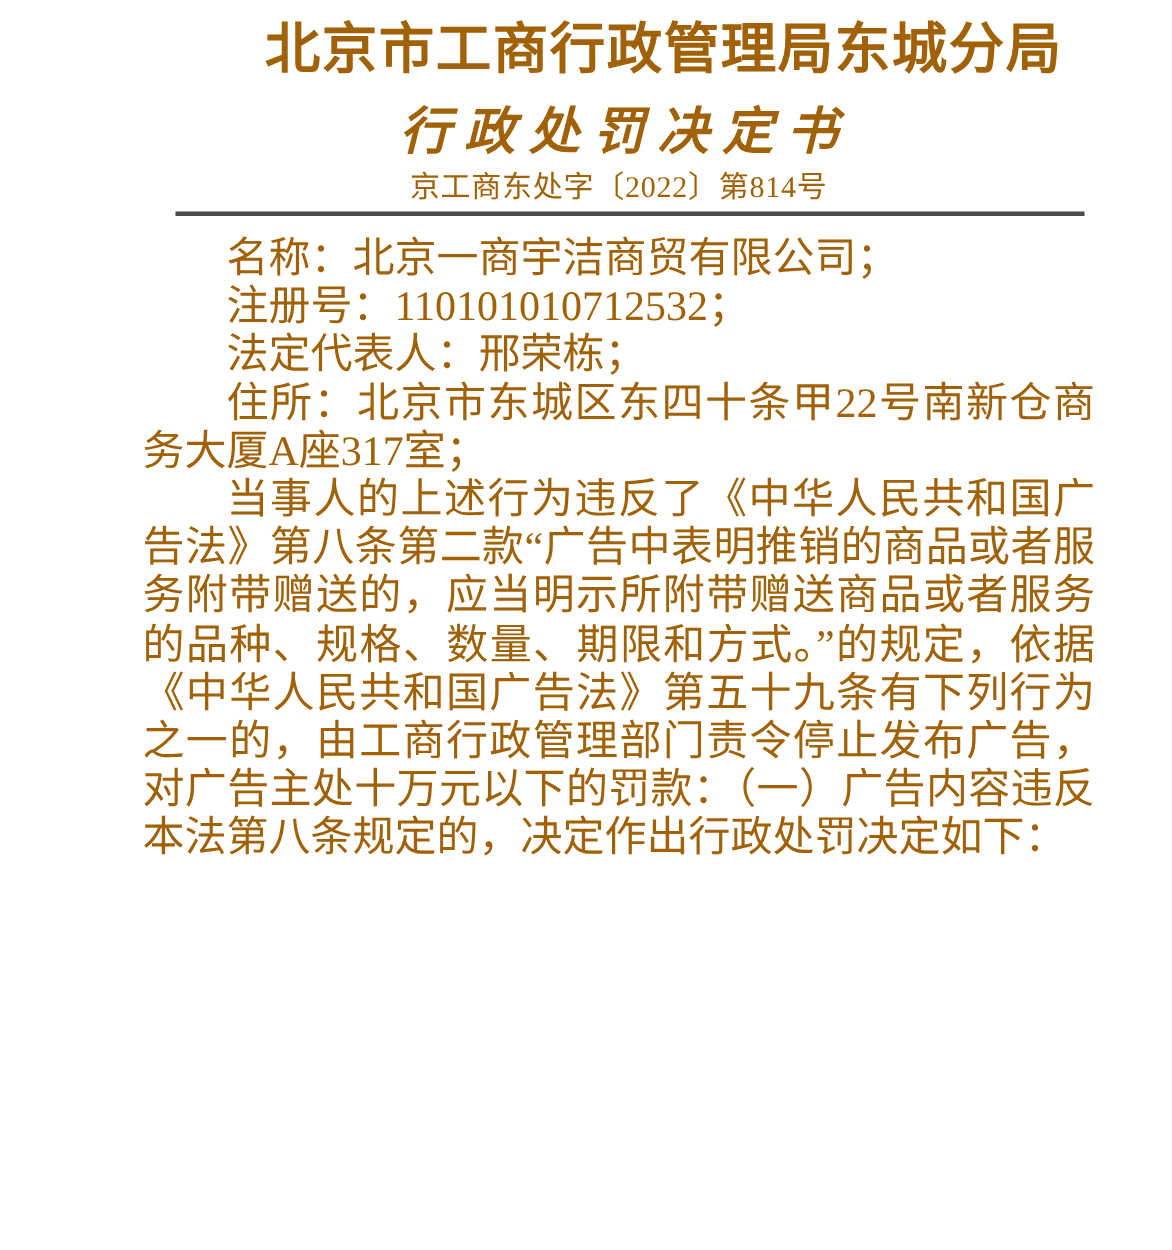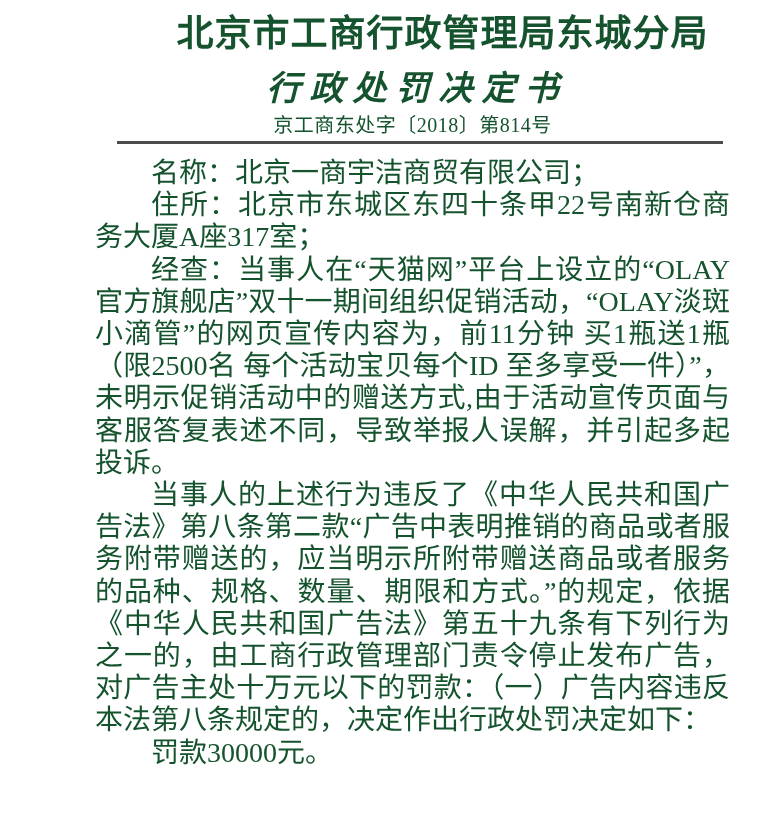--- a/index.html
+++ b/index.html
@@ -7,21 +7,21 @@
     padding: 0;
     background: #ffffff;
   }
   .page {
     position: relative;
     width: 781px;
     height: 833px;
     background: #ffffff;
     overflow: hidden;
     font-family: "Liberation Serif", "DejaVu Serif", serif;
-    color: #14532d;
+    color: #a16207;
     box-sizing: border-box;
     padding: 10px 51px 0 95px;
   }
   .doc-header {
     text-align: center;
   }
   .title1 {
     position: relative;
     left: 30px;
     margin: 0;
@@ -65,25 +65,25 @@
     text-indent: 2em;
   }
 </style>
 </head>
 <body>
 
 <div class="page">
   <div class="doc-header">
     <h1 class="title1">北京市工商行政管理局东城分局</h1>
     <h2 class="title2">行政处罚决定书</h2>
-    <div class="docnum">京工商东处字〔2018〕第814号</div>
+    <div class="docnum">京工商东处字〔2022〕第814号</div>
   </div>
 
   <div class="rule"></div>
 
   <div class="doc-body">
     <p>名称：北京一商宇洁商贸有限公司；</p>
+    <p>注册号：110101010712532；</p>
+    <p>法定代表人：邢荣栋；</p>
     <p>住所：北京市东城区东四十条甲22号南新仓商务大厦A座317室；</p>
-    <p>经查：当事人在“天猫网”平台上设立的“OLAY官方旗舰店”双十一期间组织促销活动，“OLAY淡斑小滴管”的网页宣传内容为，前11分钟 买1瓶送1瓶（限2500名 每个活动宝贝每个ID 至多享受一件）”，未明示促销活动中的赠送方式,由于活动宣传页面与客服答复表述不同，导致举报人误解，并引起多起投诉。</p>
     <p>当事人的上述行为违反了《中华人民共和国广告法》第八条第二款“广告中表明推销的商品或者服务附带赠送的，应当明示所附带赠送商品或者服务的品种、规格、数量、期限和方式。”的规定，依据《中华人民共和国广告法》第五十九条有下列行为之一的，由工商行政管理部门责令停止发布广告，对广告主处十万元以下的罚款：（一）广告内容违反本法第八条规定的，决定作出行政处罚决定如下：</p>
-    <p>罚款30000元。</p>
   </div>
 </div>
 
 </body></html>

